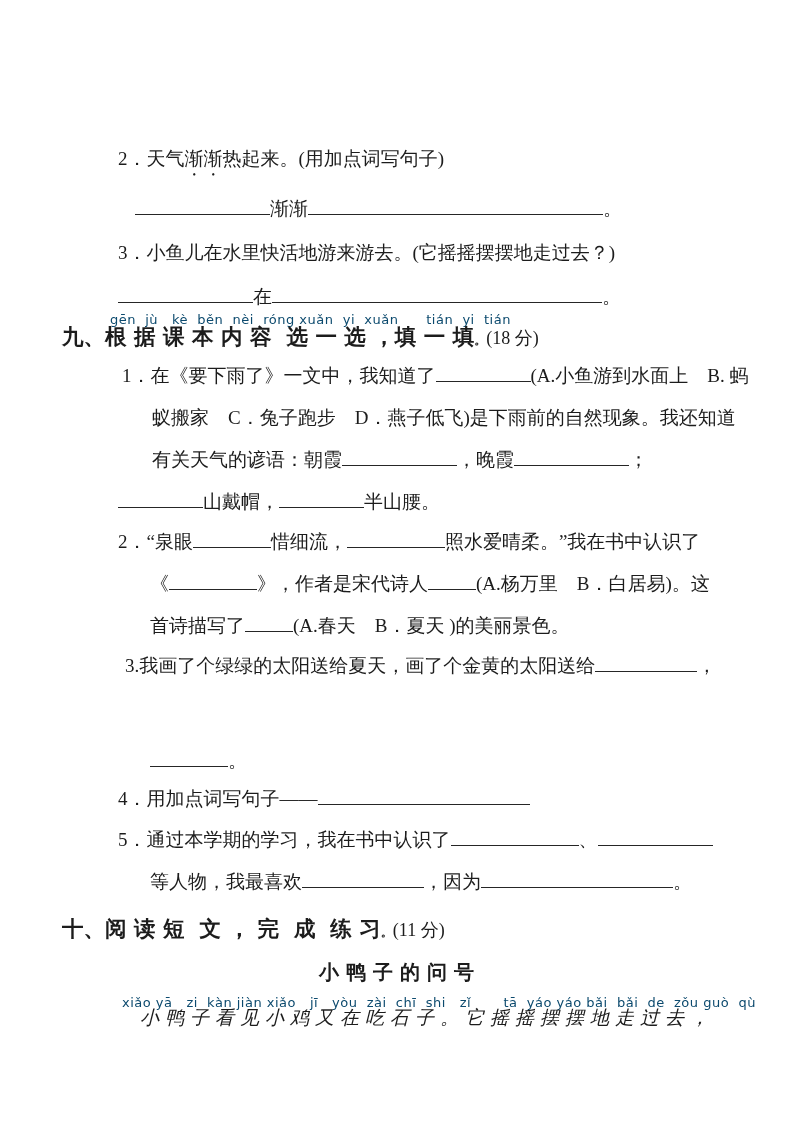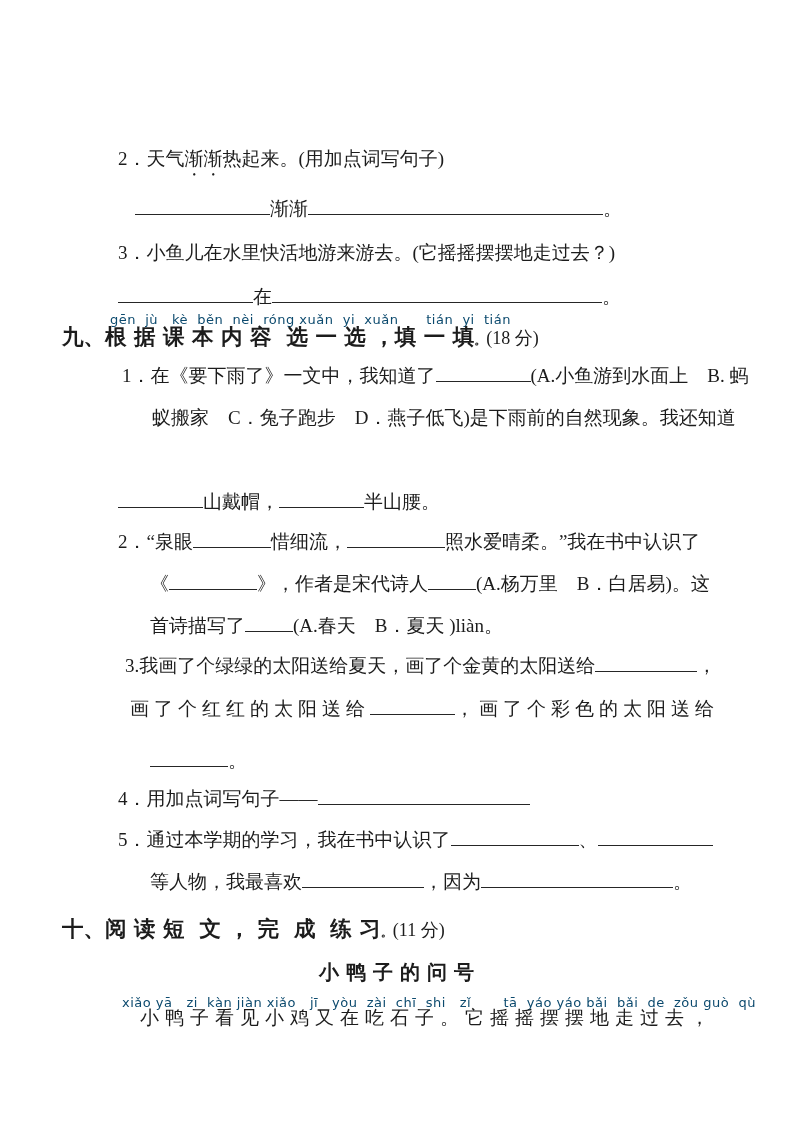--- a/index.html
+++ b/index.html
@@ -47,21 +47,21 @@
     text-emphasis:filled dot #1c1c1c;
     text-emphasis-position:under left;
   }
   .center { left:0; width:793px; text-align:center; }
   .passage-title {
     font-family:"DejaVu Sans","Liberation Sans",sans-serif;
     font-weight:bold;
     font-size:20px;
   }
   .spread { letter-spacing:5px; }
-  .kai { letter-spacing:6px; }
+  .kai { letter-spacing:6px;font-style:italic; }
 </style>
 </head>
 <body>
 
 <div class="page">
 
   <div class="line" style="top:98px;left:118px"><span>2．</span><span>天气</span><span class="dotted">渐渐</span><span>热起来。(用加点词写句子)</span></div>
 
   <div class="line" style="top:148px;left:135px"><span class="bl" style="width:135px"></span><span>渐渐</span><span class="bl" style="width:295px"></span><span>。</span></div>
 
@@ -70,32 +70,32 @@
   <div class="line" style="top:236px;left:118px"><span class="bl" style="width:135px"></span><span>在</span><span class="bl" style="width:330px"></span><span>。</span></div>
 
   <div class="line pinyin" style="top:259px;left:110px"><span>gēn  jù   kè  běn  nèi  róng xuǎn  yi  xuǎn      tián  yi  tián</span></div>
 
   <div class="line heading" style="top:276px;left:62px"><span>九、根 据 课 本 内 容  选 一 选 ，填 一 填</span><span class="small-period">。</span><span class="score">(18 分)</span></div>
 
   <div class="line" style="top:315px;left:122px"><span>1．</span><span>在《要下雨了》一文中，我知道了</span><span class="bl" style="width:95px"></span><span>(A.小鱼游到水面上　B. 蚂</span></div>
 
   <div class="line" style="top:357px;left:152px"><span>蚁搬家　C．兔子跑步　D．燕子低飞)是下雨前的自然现象。我还知道</span></div>
 
+  <div class="line" style="top:399px;left:152px"><span>有关天气的谚语：朝霞</span><span class="bl" style="width:115px"></span><span>，晚霞</span><span class="bl" style="width:115px"></span><span>；</span></div>
 
   <div class="line" style="top:441px;left:118px"><span class="bl" style="width:85px"></span><span>山戴帽，</span><span class="bl" style="width:85px"></span><span>半山腰。</span></div>
 
   <div class="line" style="top:481px;left:118px"><span>2．</span><span>“泉眼</span><span class="bl" style="width:78px"></span><span>惜细流，</span><span class="bl" style="width:98px"></span><span>照水爱晴柔。”我在书中认识了</span></div>
 
   <div class="line" style="top:523px;left:150px"><span>《</span><span class="bl" style="width:88px"></span><span>》，作者是宋代诗人</span><span class="bl" style="width:48px"></span><span>(A.杨万里　B．白居易)。这</span></div>
 
-  <div class="line" style="top:565px;left:150px"><span>首诗描写了</span><span class="bl" style="width:48px"></span><span>(A.春天　B．夏天 )liàn。</span></div>
+  <div class="line" style="top:565px;left:150px"><span>首诗描写了</span><span class="bl" style="width:48px"></span><span>(A.春天　B．夏天 )的美丽景色。</span></div>
 
   <div class="line" style="top:605px;left:125px"><span>3.</span><span>我画了个绿绿的太阳送给夏天，画了个金黄的太阳送给</span><span class="bl" style="width:102px"></span><span>，</span></div>
 
-  <div class="line spread" style="top:648px;left:130px"><span>画了个红红的太阳送给</span><span class="bl" style="width:85px"></span><span>，画了个彩色的太阳送给</span></div>
 
   <div class="line" style="top:700px;left:150px"><span class="bl" style="width:78px"></span><span>。</span></div>
 
   <div class="line" style="top:738px;left:118px"><span>4．</span><span>用加点词写句子——</span><span class="bl" style="width:212px"></span></div>
 
   <div class="line" style="top:779px;left:118px"><span>5．</span><span>通过本学期的学习，我在书中认识了</span><span class="bl" style="width:128px"></span><span>、</span><span class="bl" style="width:115px"></span></div>
 
   <div class="line" style="top:821px;left:150px"><span>等人物，我最喜欢</span><span class="bl" style="width:122px"></span><span>，因为</span><span class="bl" style="width:192px"></span><span>。</span></div>
 
 

